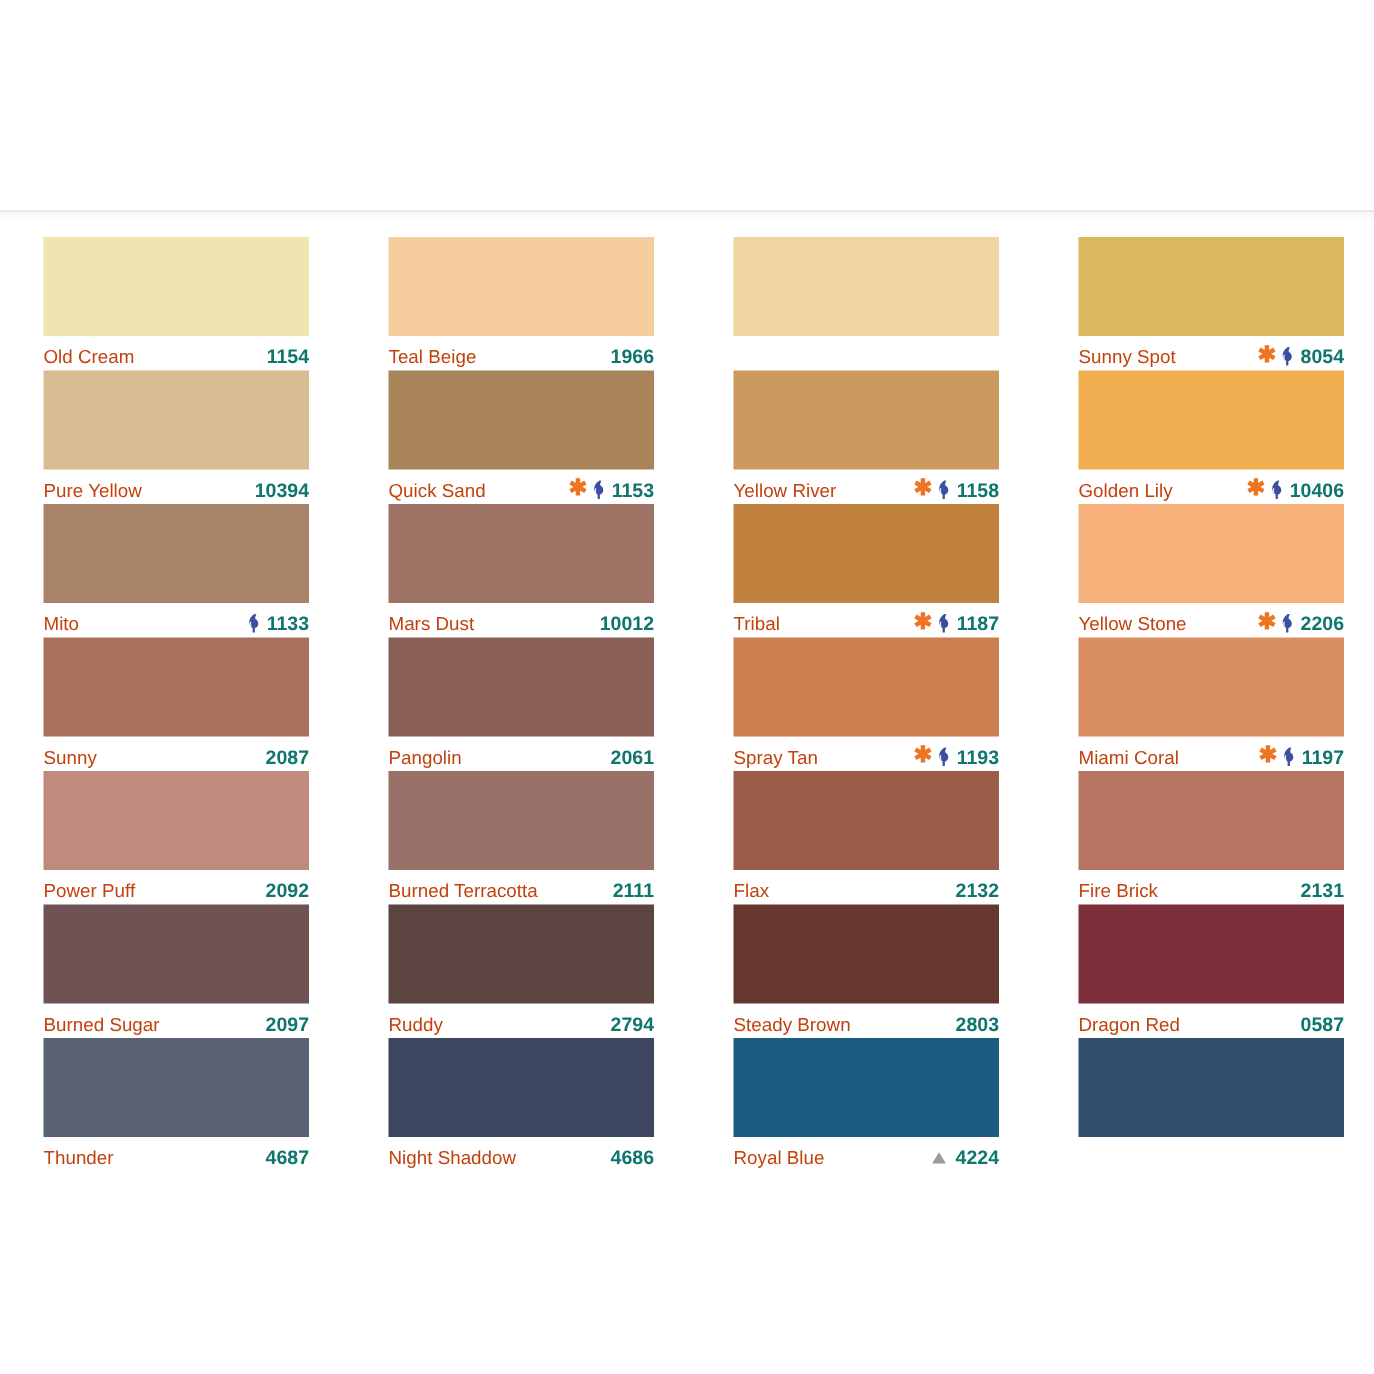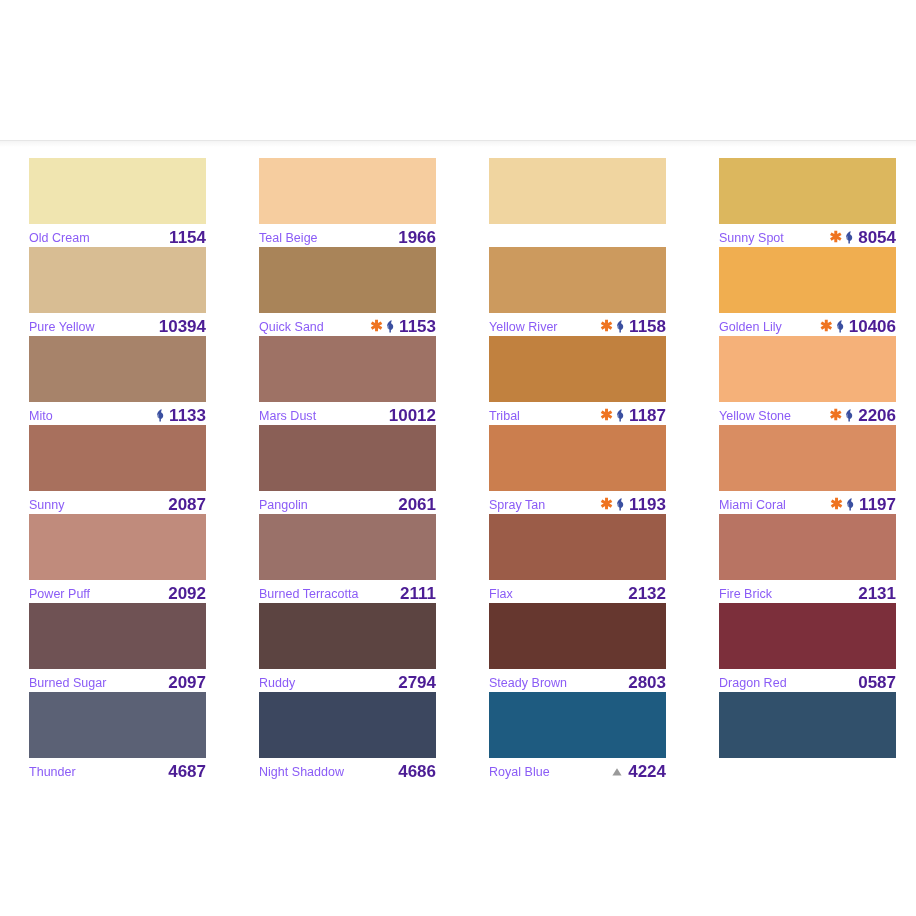--- a/index.html
+++ b/index.html
@@ -70,38 +70,38 @@
   .swatch-meta {
     height: 23px;
     width: 177px;
     display: flex;
     align-items: center;
     padding-top: 4px;
   }
 
   .swatch-name {
     font-size: 12.5px;
-    color: #8b5cf6;
+    color: #c2410c;
     line-height: 16px;
     white-space: nowrap;
     letter-spacing: 0.02px;
   }
 
   .swatch-spacer { flex: 1 1 auto; }
 
   .swatch-icons {
     display: flex;
     align-items: center;
     gap: 3px;
     margin-right: 5px;
   }
 
   .swatch-code {
-    font-size: 17px;
-    color: #4c1d95;
+    font-size: 13px;
+    color: #0f766e;
     line-height: 16px;
     font-weight: 600;
     white-space: nowrap;
     text-align: right;
   }
 
   
   .icon {
     display: inline-flex;
     align-items: center;

